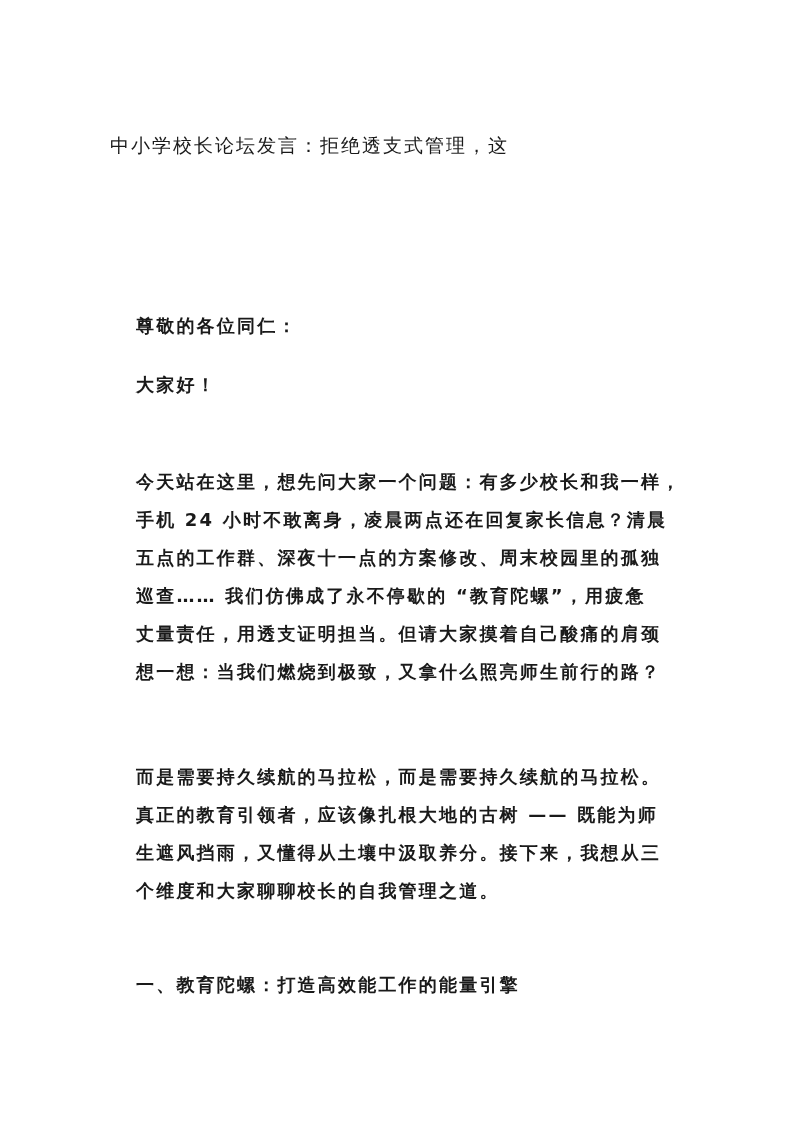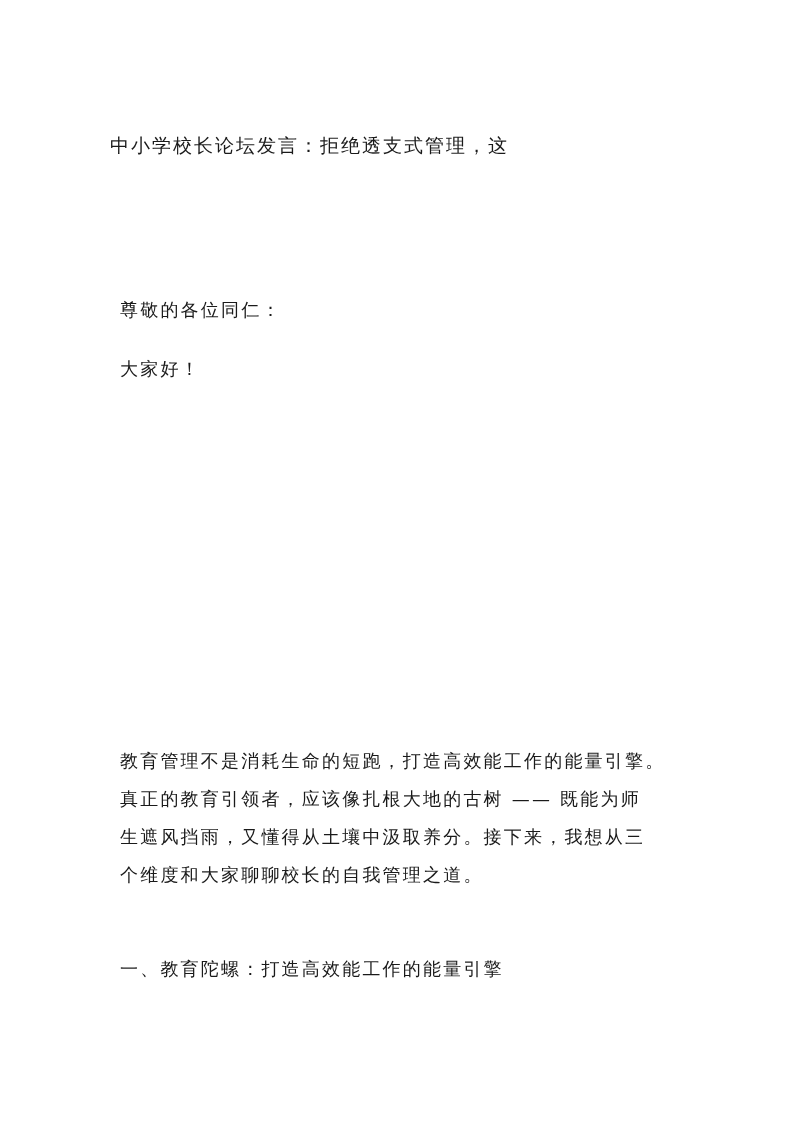--- a/index.html
+++ b/index.html
@@ -2,37 +2,45 @@
 <html><head>
 <meta charset="utf-8">
 <style>
   html, body { margin: 0; padding: 0; background: #ffffff; }
   body { width: 793px; height: 1122px; position: relative; overflow: hidden;
          font-family: "DejaVu Sans", "Liberation Sans", sans-serif; color: #1a1a1a; }
   .page { position: absolute; left: 0; top: 0; width: 793px; height: 1122px; }
   .title { position: absolute; left: 110px; width: 573px; 
            font-size: 19px; line-height: 50px; letter-spacing: 2px; top: 120px; font-weight: normal; margin: 0; }
   .para { position: absolute; left: 120px; width: 570px; font-size: 18px;
-          line-height: 38px; letter-spacing: 2.2px; margin: 0; }
+          line-height: 38px; letter-spacing: 2.2px; margin: 16px; font-weight: bold; }
   .line { display: block; white-space: nowrap; }
 </style>
 </head>
 <body>
 
 <div class="page">
   <h1 class="title">
     <span class="line">中小学校长论坛发言：拒绝透支式管理，这</span>
   </h1>
 
   <p class="para" style="top:291px;">尊敬的各位同仁：</p>
 
   <p class="para" style="top:350px;">大家好！</p>
 
+  <p class="para" style="top:447px;">
+    <span class="line">今天站在这里，想先问大家一个问题：有多少校长和我一样，</span>
+    <span class="line">手机 24 小时不敢离身，凌晨两点还在回复家长信息？清晨</span>
+    <span class="line">五点的工作群、深夜十一点的方案修改、周末校园里的孤独</span>
+    <span class="line">巡查…… 我们仿佛成了永不停歇的 “教育陀螺”，用疲惫</span>
+    <span class="line">丈量责任，用透支证明担当。但请大家摸着自己酸痛的肩颈</span>
+    <span class="line">想一想：当我们燃烧到极致，又拿什么照亮师生前行的路？</span>
+  </p>
 
   <p class="para" style="top:742px;">
-    <span class="line">教育管理不是消耗生命的短跑，打造高效能工作的能量引擎。</span>
+    <span class="line">而是需要持久续航的马拉松，而是需要持久续航的马拉松。</span>
     <span class="line">真正的教育引领者，应该像扎根大地的古树 —— 既能为师</span>
     <span class="line">生遮风挡雨，又懂得从土壤中汲取养分。接下来，我想从三</span>
     <span class="line">个维度和大家聊聊校长的自我管理之道。</span>
   </p>
 
   <p class="para" style="top:950px;">一、教育陀螺：打造高效能工作的能量引擎</p>
 </div>
 
 </body></html>

